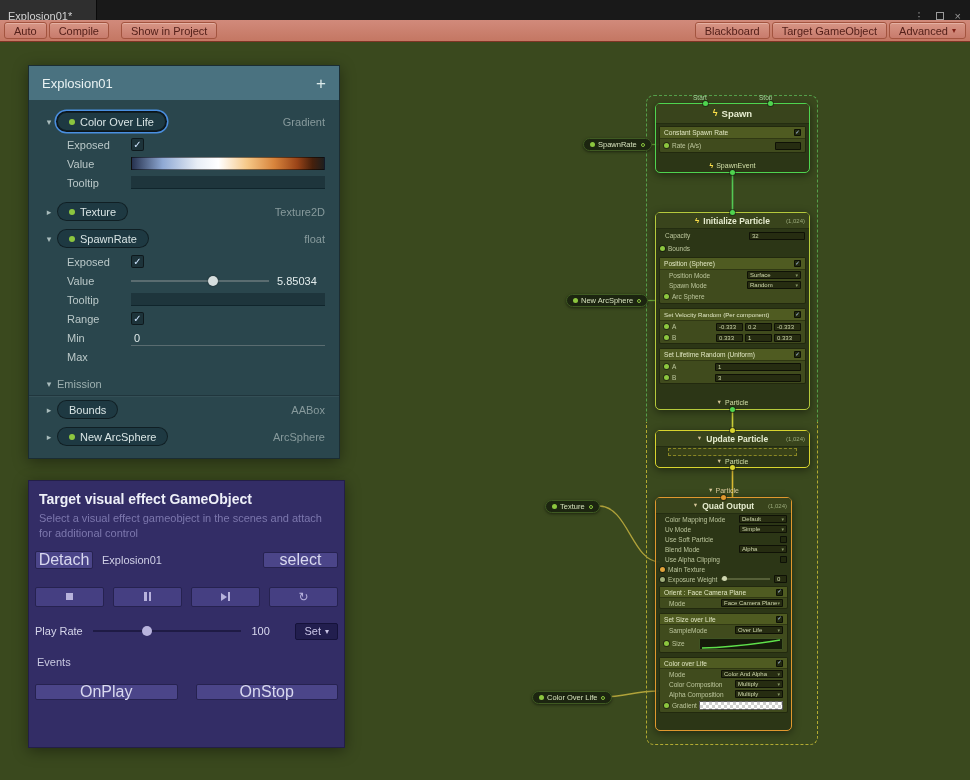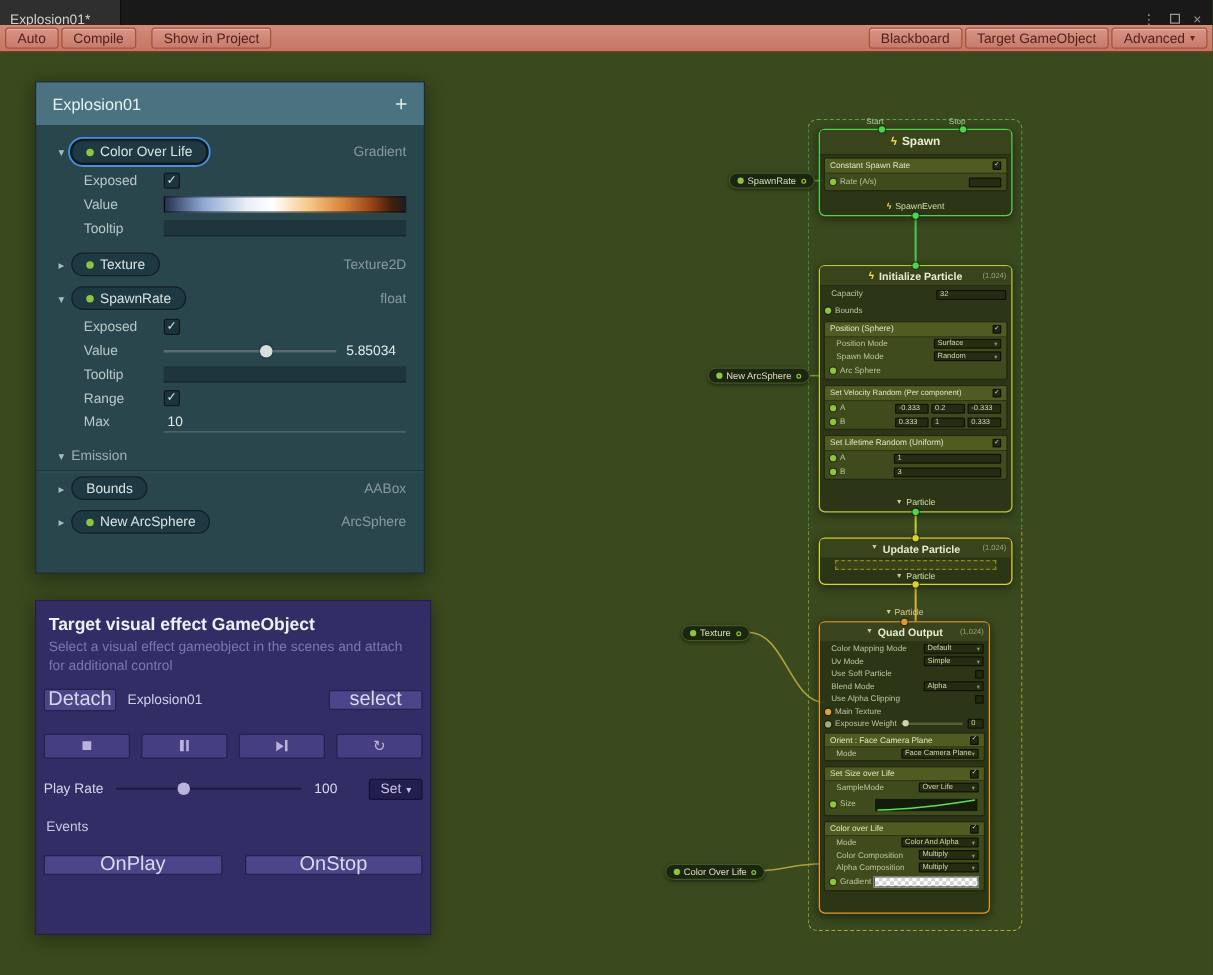--- a/index.html
+++ b/index.html
@@ -506,22 +506,25 @@
         <span class="bb-sublabel">Tooltip</span>
         <span class="linefield"></span>
       </div>
       <div class="bb-subrow">
         <span class="bb-sublabel">Range</span>
         <span class="cb">
             <span class="cbk">✓</span>
           </span>
       </div>
       <div class="bb-subrow">
+        <span class="bb-sublabel">Min</span>
+        <span class="ufield">0</span>
+      </div>
+      <div class="bb-subrow">
         <span class="bb-sublabel">Max</span>
-        <span class="ufield">10</span>
       </div>
       <div class="bb-cat">
         <span class="caret">▾</span>
         <span class="bb-catlabel">Emission</span>
       </div>
       <div class="bb-row">
         <span class="caret">▸</span>
         <span class="bb-pill">
           <span>Bounds</span>
         </span>

